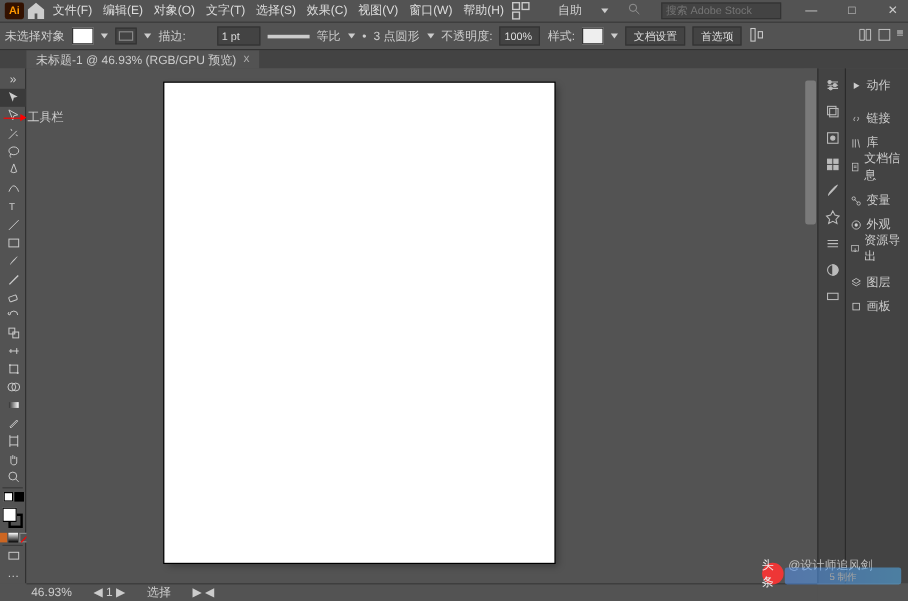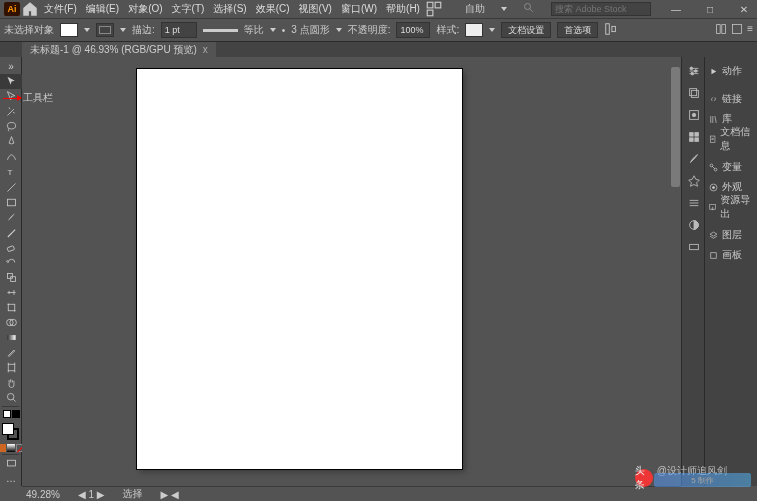--- a/index.html
+++ b/index.html
@@ -94,21 +94,21 @@
   </div>
 </div>
 
 <div class="optbar">
   <span class="opt-lbl">未选择对象</span>
   <div class="swatch"></div>
     <span class="tri"></span>
   <div class="swatch2"></div>
     <span class="tri"></span>
   <span class="opt-lbl">描边:</span>
-  <input class="opt-inp" style="width: 36px;" value="1 pt">
+  <input class="opt-inp" style="width: 36px; margin-left: 20px;" value="1 pt">
   <div class="stroke-line"></div>
   <span class="opt-lbl">等比</span>
     <span class="tri"></span>
   <span style="color:#ccc">•</span>
   <span class="opt-lbl">3 点圆形</span>
     <span class="tri"></span>
   <span class="opt-lbl">不透明度:</span>
   <input class="opt-inp" style="width: 34px;" value="100%">
   <span class="opt-lbl">样式:</span>
   <div class="swatch" style="background:#eee"></div>
@@ -423,21 +423,21 @@
     <div class="panel-row">
         <svg viewBox="0 0 16 16">
           <rect x="4" y="4" width="8" height="8" fill="none" stroke="#ccc"></rect>
         </svg>
         <span>画板</span>
       </div>
   </div>
 </div>
 
 <div class="statusbar">
-  <span>49.28%</span>
+  <span>46.93%</span>
   <span>◀  1  ▶</span>
   <span>选择</span>
   <span>▶ ◀</span>
 </div>
 
 <div class="wm">
   <span class="wm-logo">头条</span><span>@设计师追风剑</span>
 </div>
 <div class="wm2">5 制作</div>
 

